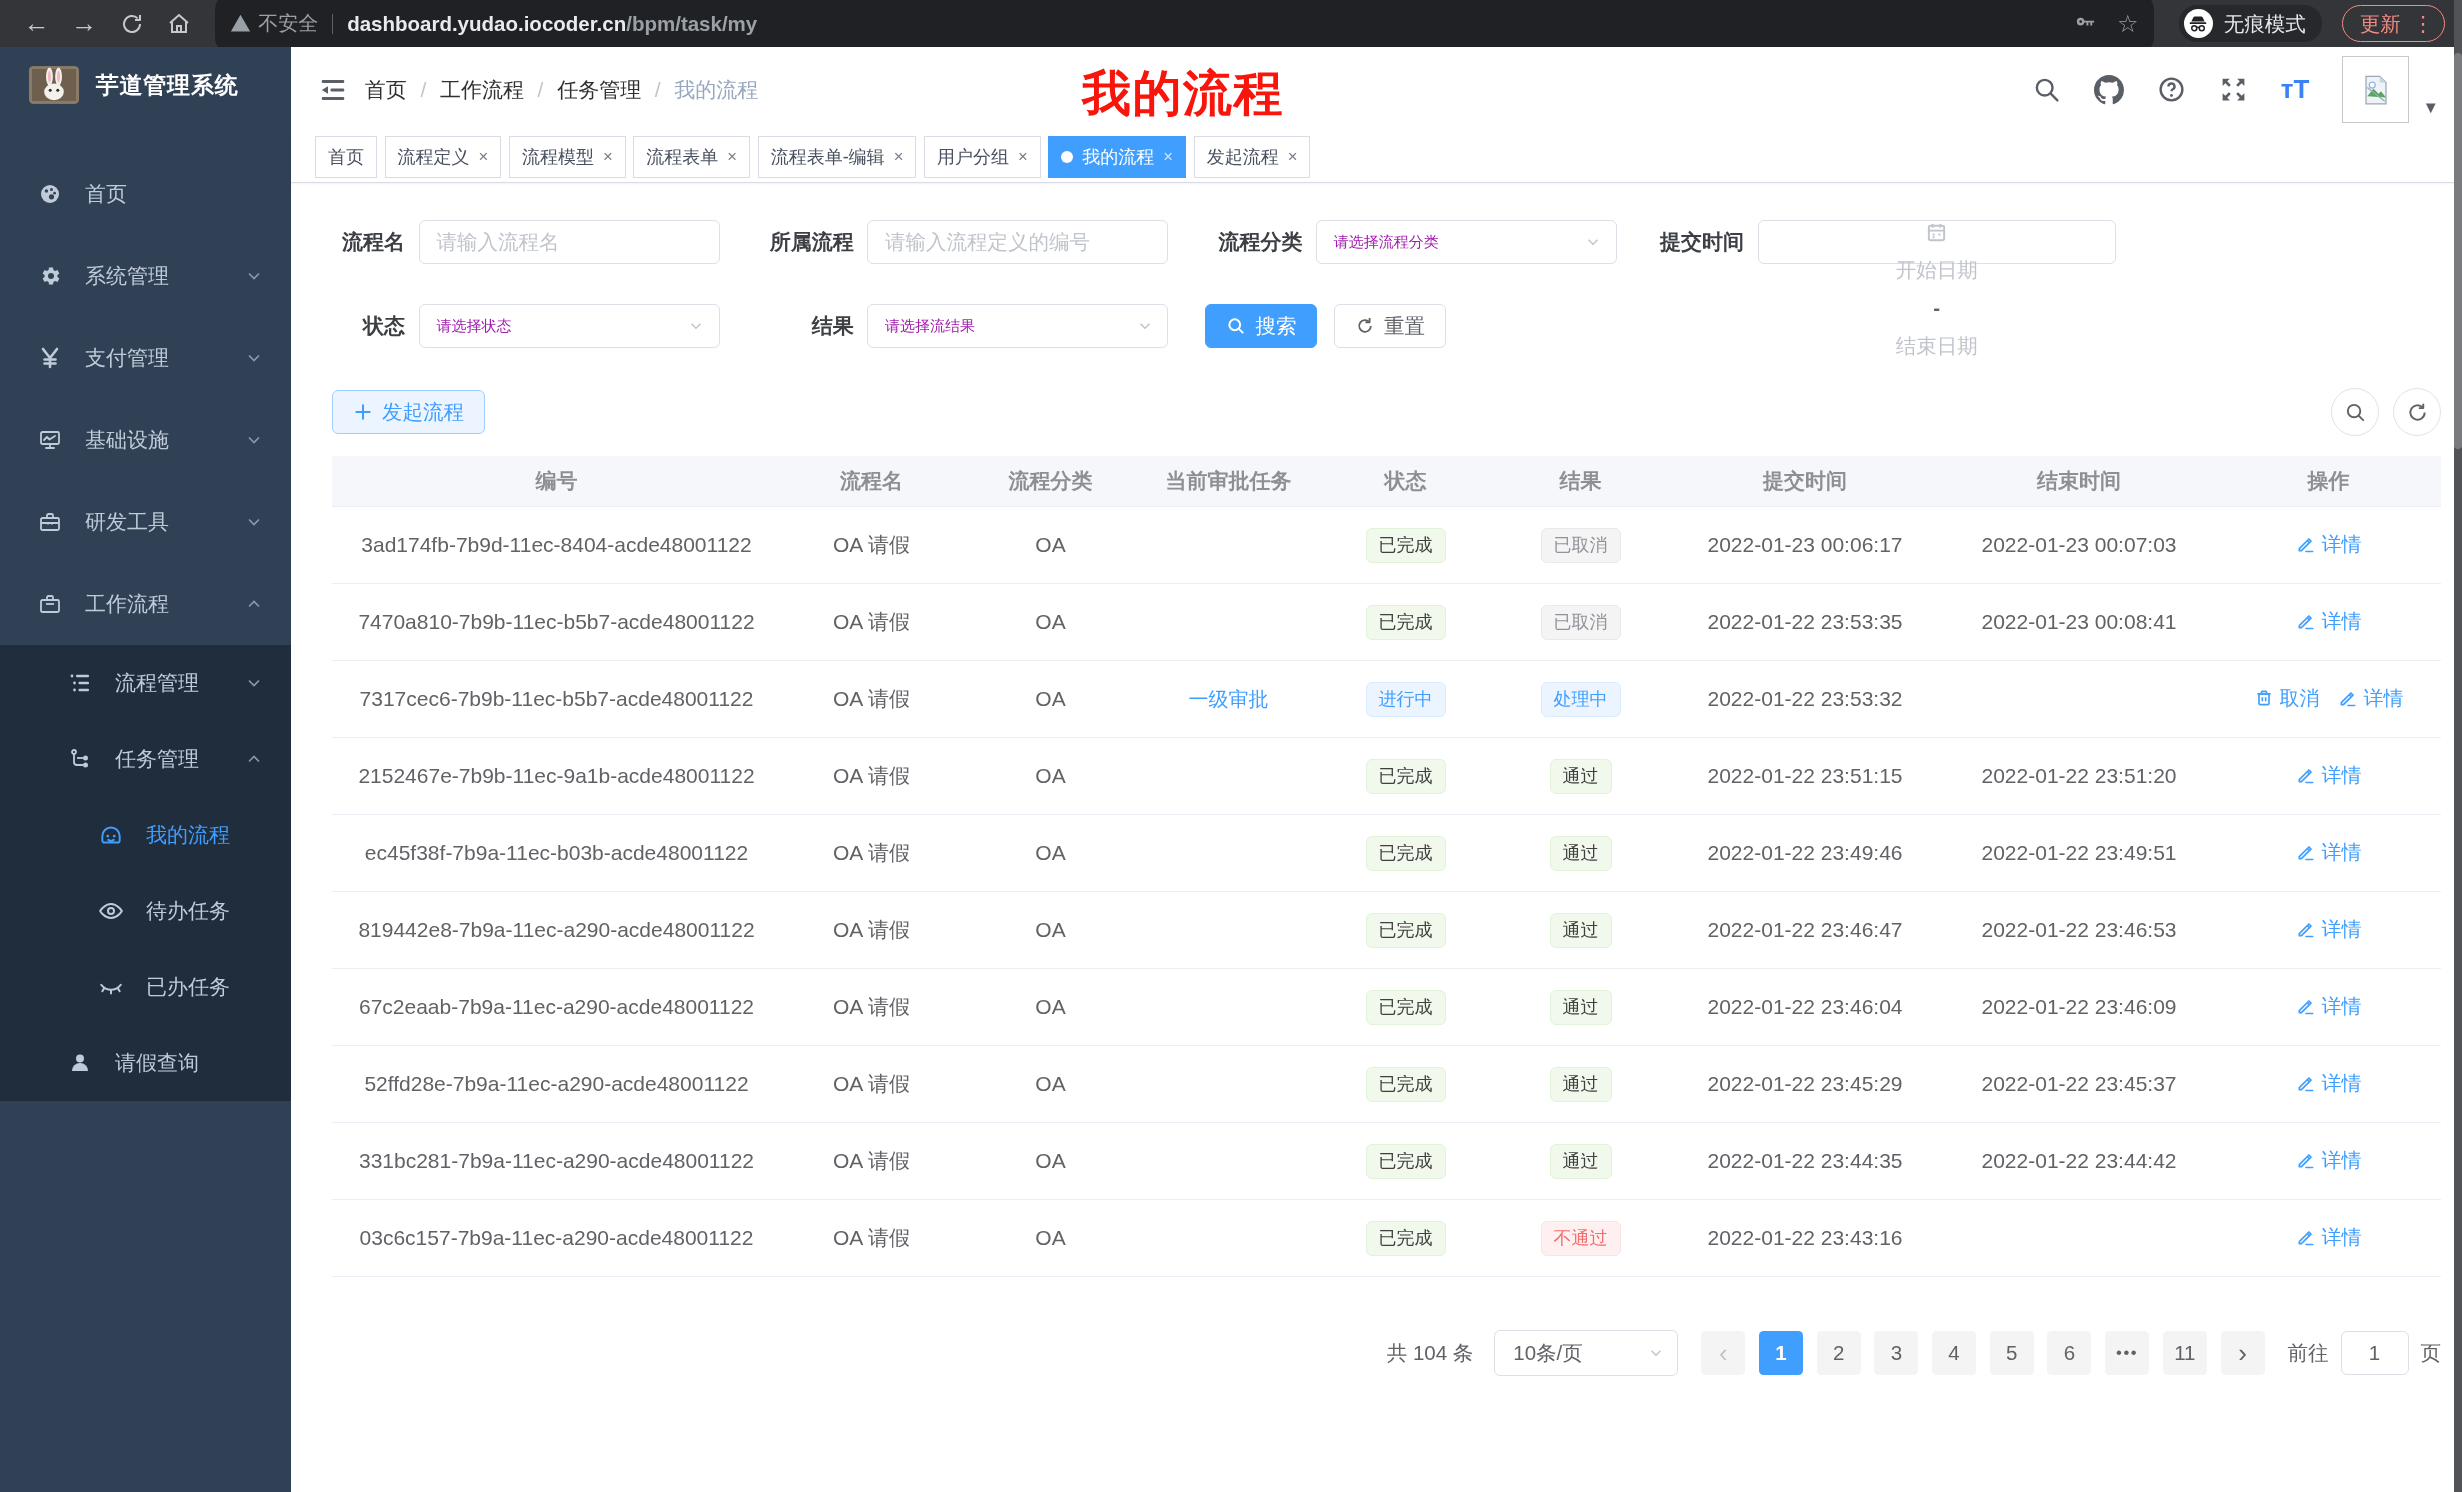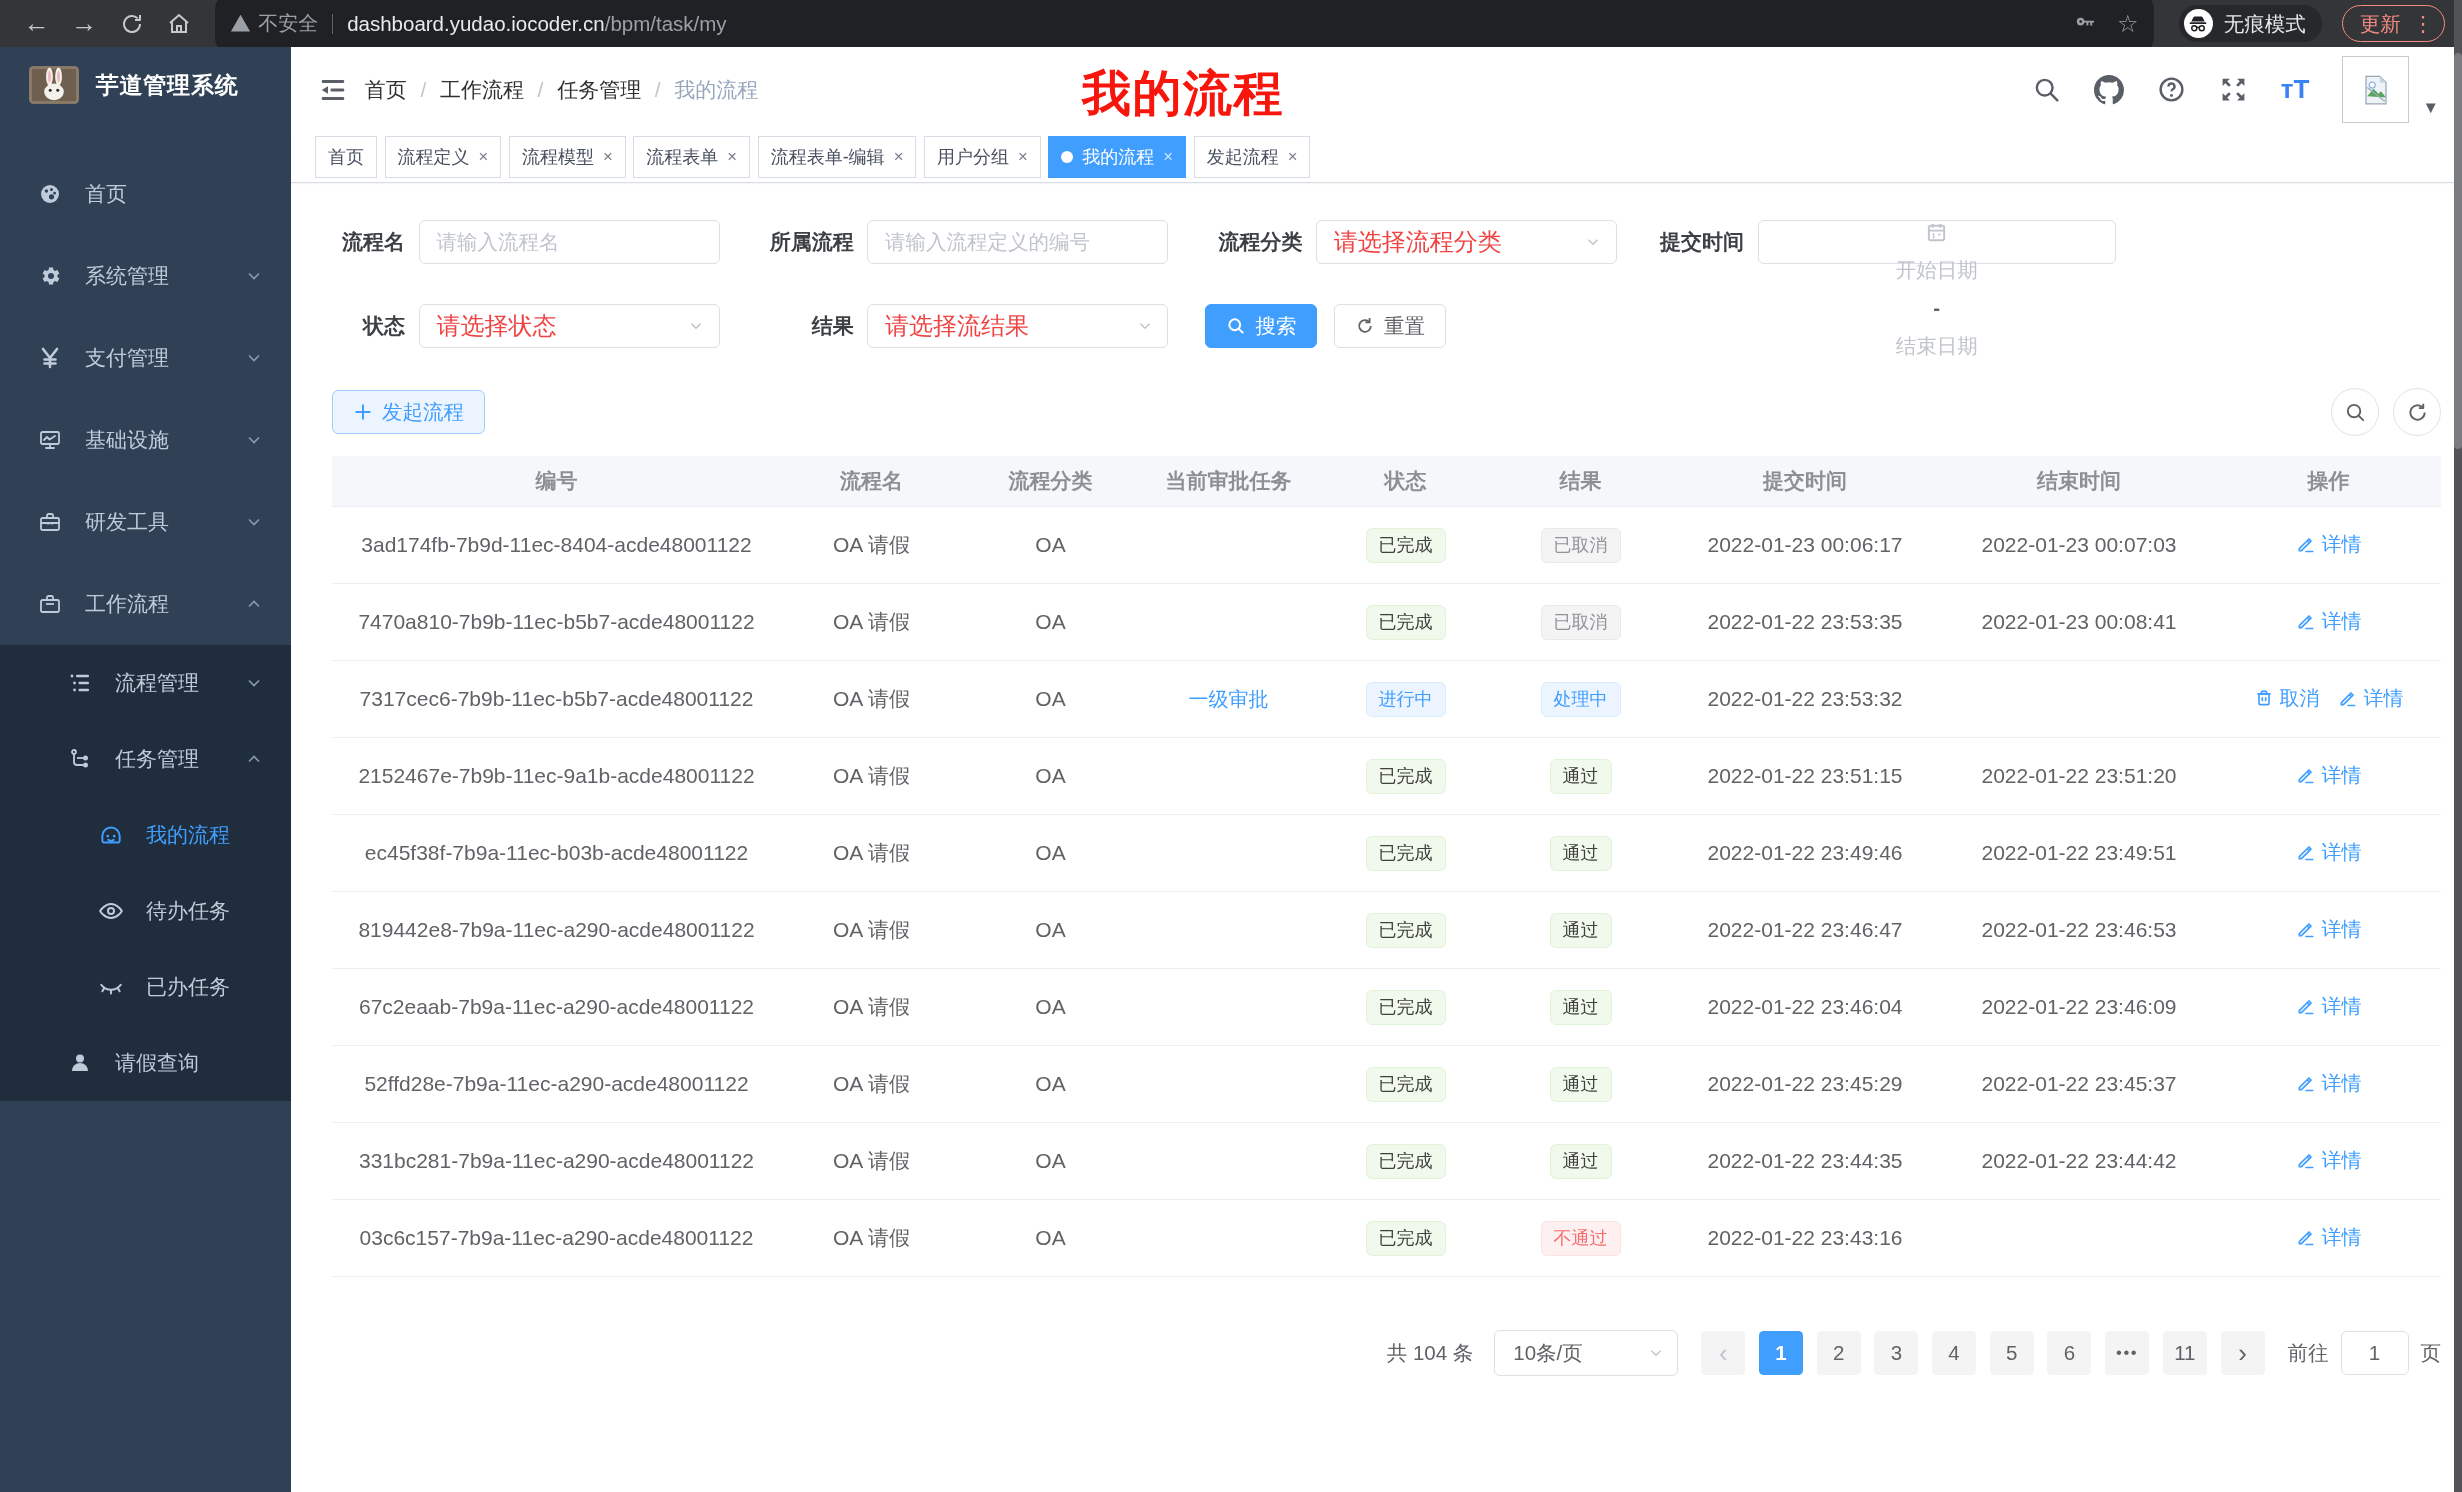--- a/index.html
+++ b/index.html
@@ -8,21 +8,21 @@
     font-family:"Liberation Sans","DejaVu Sans",sans-serif;
     background:#fff;-webkit-font-smoothing:antialiased;
   }
   .icon svg{display:block;}
   
   .browser-bar{height:47px;background:#343539;display:flex;align-items:center;padding:0 16.7px;gap:7.6px;}
   .nav-ico{color:#c6c8ca;font-size:26px;width:40px;height:33px;display:flex;align-items:center;justify-content:center;border-radius:50%;flex:0 0 auto;}
   .omnibox{flex:1;height:33px;background:#202124;border-radius:16.7px;display:flex;align-items:center;padding:14px 15px;margin:0 7.6px;min-width:0;}
   .omni-warn{display:flex;align-items:center;gap:7.6px;color:#9aa0a6;font-size:20px;}
   .omni-div{width:1.5px;height:20px;background:#5f6368;margin:0 13.7px;}
-  .omni-url{font-size:20.5px;color:#e8eaed;white-space:nowrap;}
+  .omni-url{font-size:20.5px;color:#e8eaed;white-space:nowrap;font-weight:bold;}
   .omni-url .path{color:#9aa0a6;}
   .omni-spacer{flex:1;}
   .omni-right{display:flex;align-items:center;gap:20px;color:#9aa0a6;}
   .incog-chip{height:37px;background:#27282b;border-radius:18px;display:flex;align-items:center;gap:10.7px;padding:0 16.7px 0 4.6px;margin-left:10.7px;flex:0 0 auto;}
   .incog-circle{width:29px;height:29px;border-radius:50%;background:#fff;display:flex;align-items:center;justify-content:center;}
   .incog-label{color:#e8eaed;font-size:20.5px;}
   .update-pill{height:35px;border:1.5px solid #f28b82;border-radius:19px;display:flex;align-items:center;gap:12px;padding:0 10.7px 0 16.7px;margin-left:12px;color:#f28b82;font-size:20.5px;flex:0 0 auto;}
   .update-dots{font-size:21px;letter-spacing:0;}
   
   .app{display:flex;height:1446px;}
@@ -63,21 +63,21 @@
   
   .page{padding:37px 21px 0 41px;flex:1;display:flex;flex-direction:column;}
   .filter-row{display:flex;align-items:center;margin-bottom:40px;}
   .f-item{display:flex;align-items:center;margin-right:37px;}
   .f-label{font-size:21px;color:#3c3f44;font-weight:600;text-align:right;margin-right:13.7px;white-space:nowrap;}
   .lw100{min-width:73px;} .lw130{min-width:97px;} .lw120{min-width:90px;}
   .inp,.sel,.range{height:44px;border:0.8px solid #dcdfe6;border-radius:6px;background:#fff;box-sizing:border-box;display:flex;align-items:center;}
   .inp{width:301px;padding:0 16.7px;font-size:20.5px;color:#606266;font-family:inherit;}
   .inp::placeholder{color:#c0c4cc;}
   .sel{width:301px;padding:0 13.7px 0 16.7px;justify-content:space-between;cursor:pointer;}
-  .sel .ph{font-size:24px;color:#ef4444;}
+  .sel .ph{font-size:15px;color:#a21caf;}
   .sel .chev{color:#c0c4cc;}
   .range{width:358px;padding:0 13.7px;gap:12px;cursor:pointer;flex-direction:column;}
   .range .ph{font-size:20.5px;color:#c0c4cc;flex:1;text-align:center;}
   .range .dash{color:#606266;font-size:20.5px;font-weight:bold;}
   .btn{height:44px;border-radius:6px;font-size:20.5px;display:inline-flex;align-items:center;gap:9px;padding:0 20px;cursor:pointer;box-sizing:border-box;}
   .btn-primary{background:#409eff;border:0.8px solid #409eff;color:#fff;}
   .btn-plain{background:#fff;border:0.8px solid #dcdfe6;color:#606266;}
   .btn-soft{background:#ecf5ff;border:0.8px solid #a0cfff;color:#409eff;}
   .toolbar{display:flex;align-items:center;margin-bottom:20px;}
   .toolbar-right{margin-left:auto;display:flex;gap:13.7px;}

